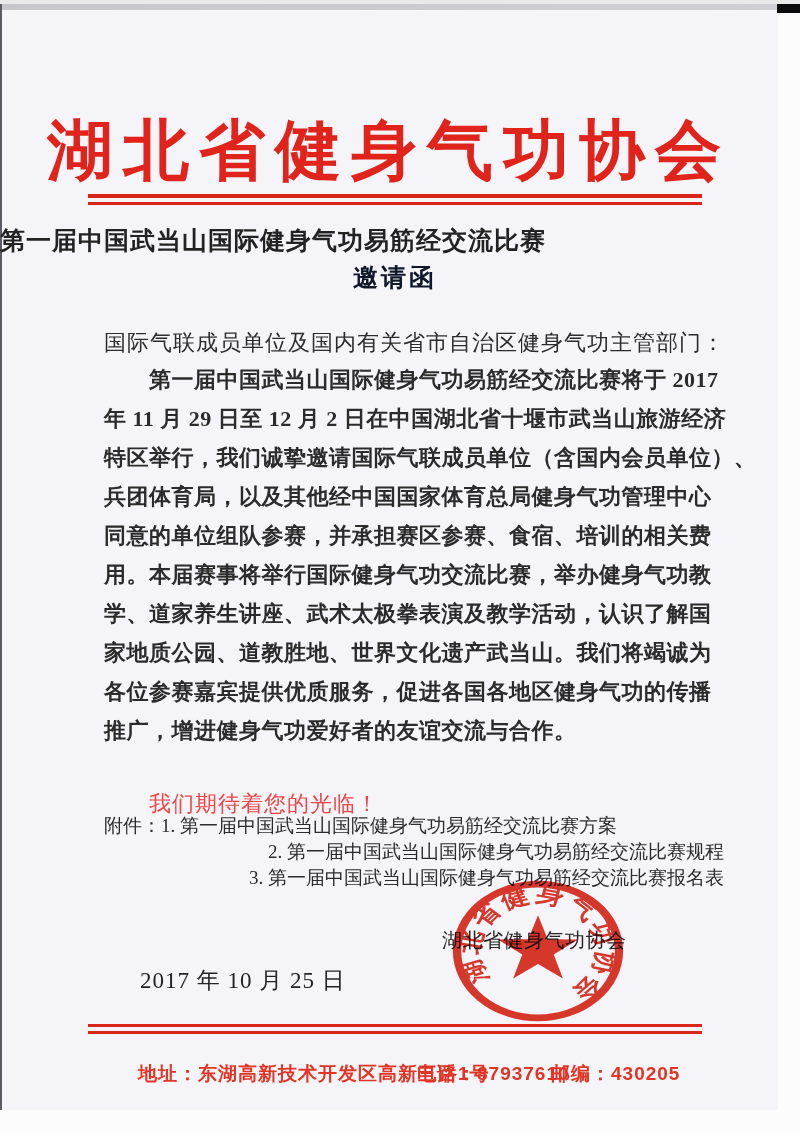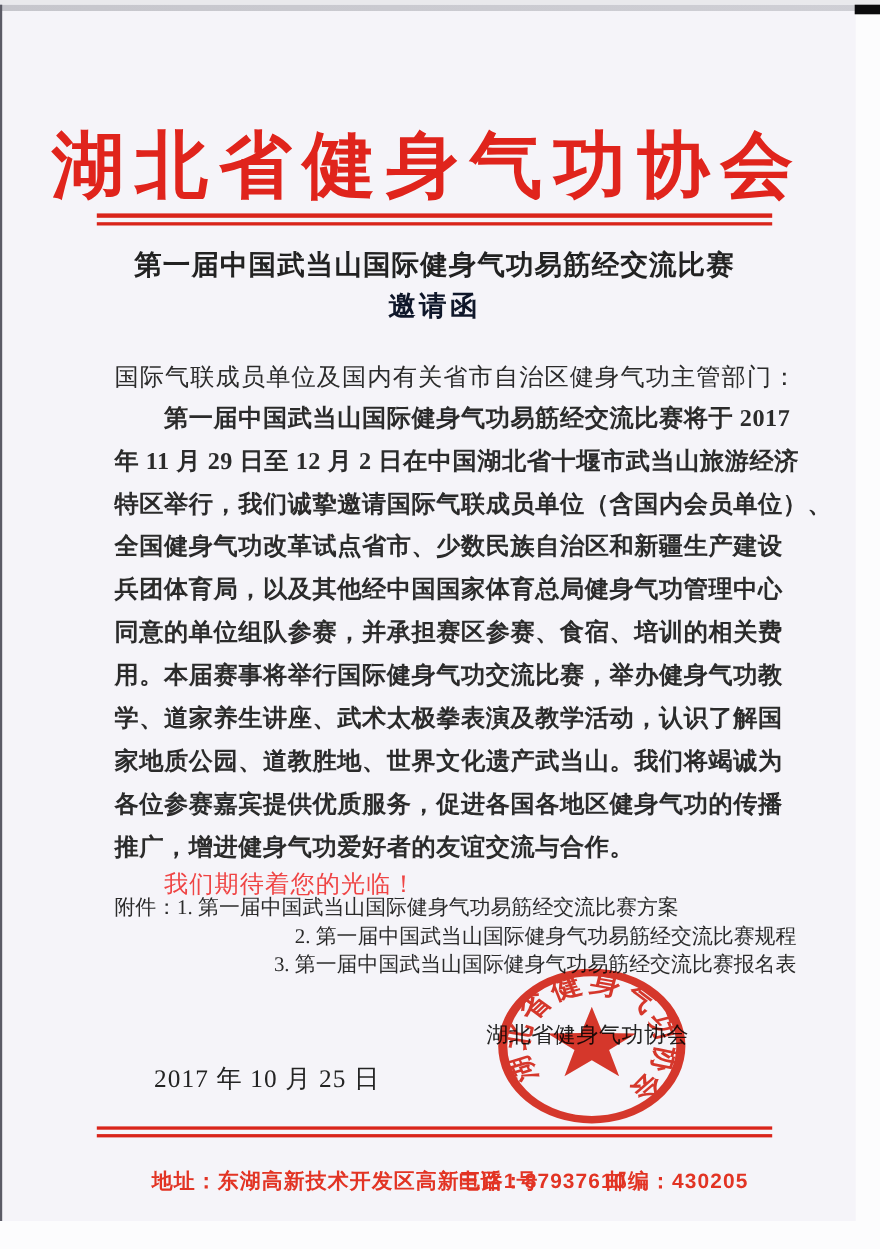--- a/index.html
+++ b/index.html
@@ -48,21 +48,21 @@
   .dbl-rule {
     position: absolute; left: 88px; width: 614px; height: 11px;
     border-top: 4px solid #d9241a;
     border-bottom: 3px solid #d9241a;
   }
   .rule-header { top: 190px; }
   .rule-footer { top: 1020px; height: 10px; border-top-width: 3px; }
   
   .doc-title1 {
     position: absolute; left: 0; top: 220px; width: 790px;
-    text-align: center;
+    text-align: left;
     font-weight: bold;
     font-size: 25px;
     letter-spacing: 1px;
     color: #222;
   }
   .doc-title2 {
     position: absolute; left: 0; top: 257px; width: 790px;
     text-align: center;
     font-weight: bold;
     font-size: 25px;
@@ -154,21 +154,20 @@
 
   <div class="doc-title1">第一届中国武当山国际健身气功易筋经交流比赛</div>
   <div class="doc-title2">邀请函</div>
 
   <div class="salutation">国际气联成员单位及国内有关省市自治区健身气功主管部门：</div>
 
   <div class="body-block">
     <div class="bline indent">第一届中国武当山国际健身气功易筋经交流比赛将于 2017</div>
     <div class="bline">年 11 月 29 日至 12 月 2 日在中国湖北省十堰市武当山旅游经济</div>
     <div class="bline">特区举行，我们诚挚邀请国际气联成员单位（含国内会员单位）、</div>
-    <div class="bline">全国健身气功改革试点省市、少数民族自治区和新疆生产建设</div>
     <div class="bline">兵团体育局，以及其他经中国国家体育总局健身气功管理中心</div>
     <div class="bline">同意的单位组队参赛，并承担赛区参赛、食宿、培训的相关费</div>
     <div class="bline">用。本届赛事将举行国际健身气功交流比赛，举办健身气功教</div>
     <div class="bline">学、道家养生讲座、武术太极拳表演及教学活动，认识了解国</div>
     <div class="bline">家地质公园、道教胜地、世界文化遗产武当山。我们将竭诚为</div>
     <div class="bline">各位参赛嘉宾提供优质服务，促进各国各地区健身气功的传播</div>
     <div class="bline">推广，增进健身气功爱好者的友谊交流与合作。</div>
   </div>
 
   <div class="closing">我们期待着您的光临！</div>

